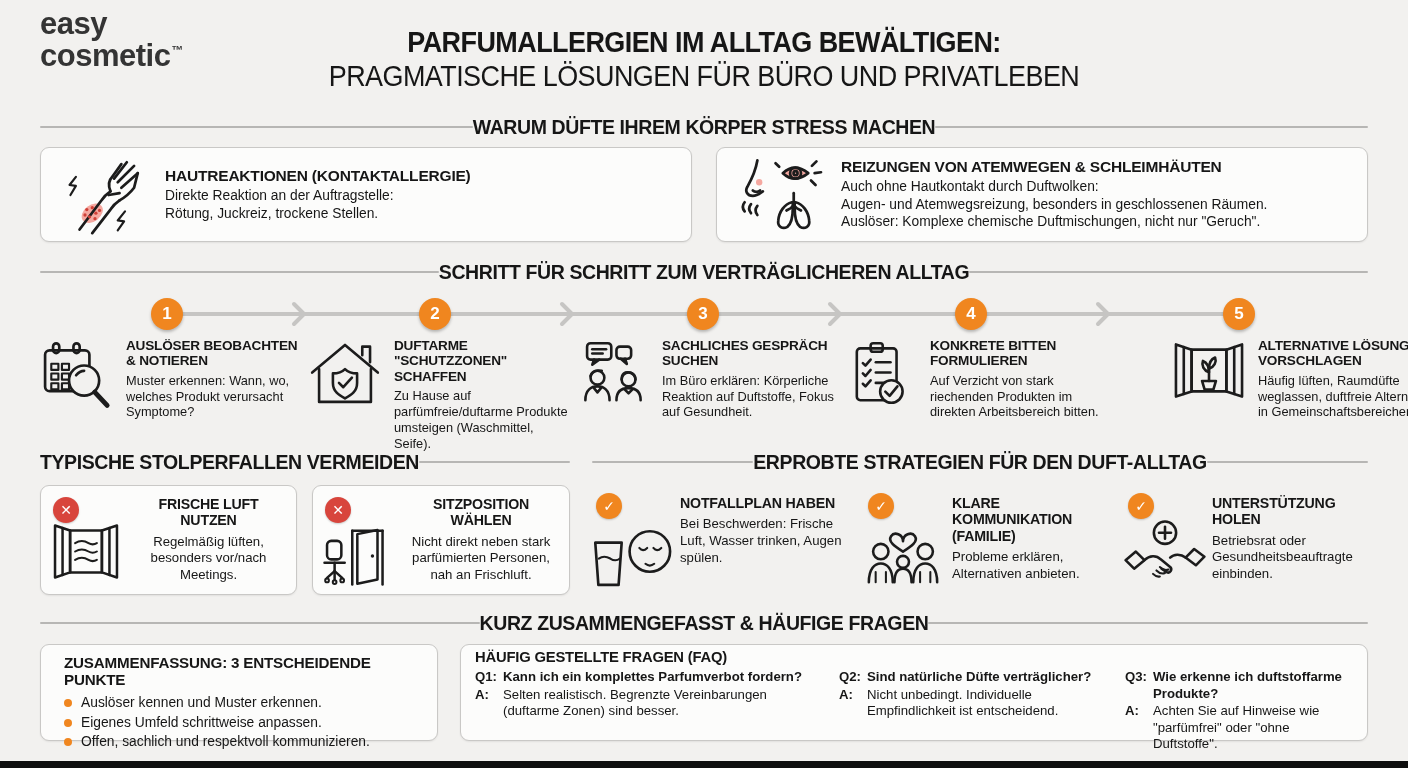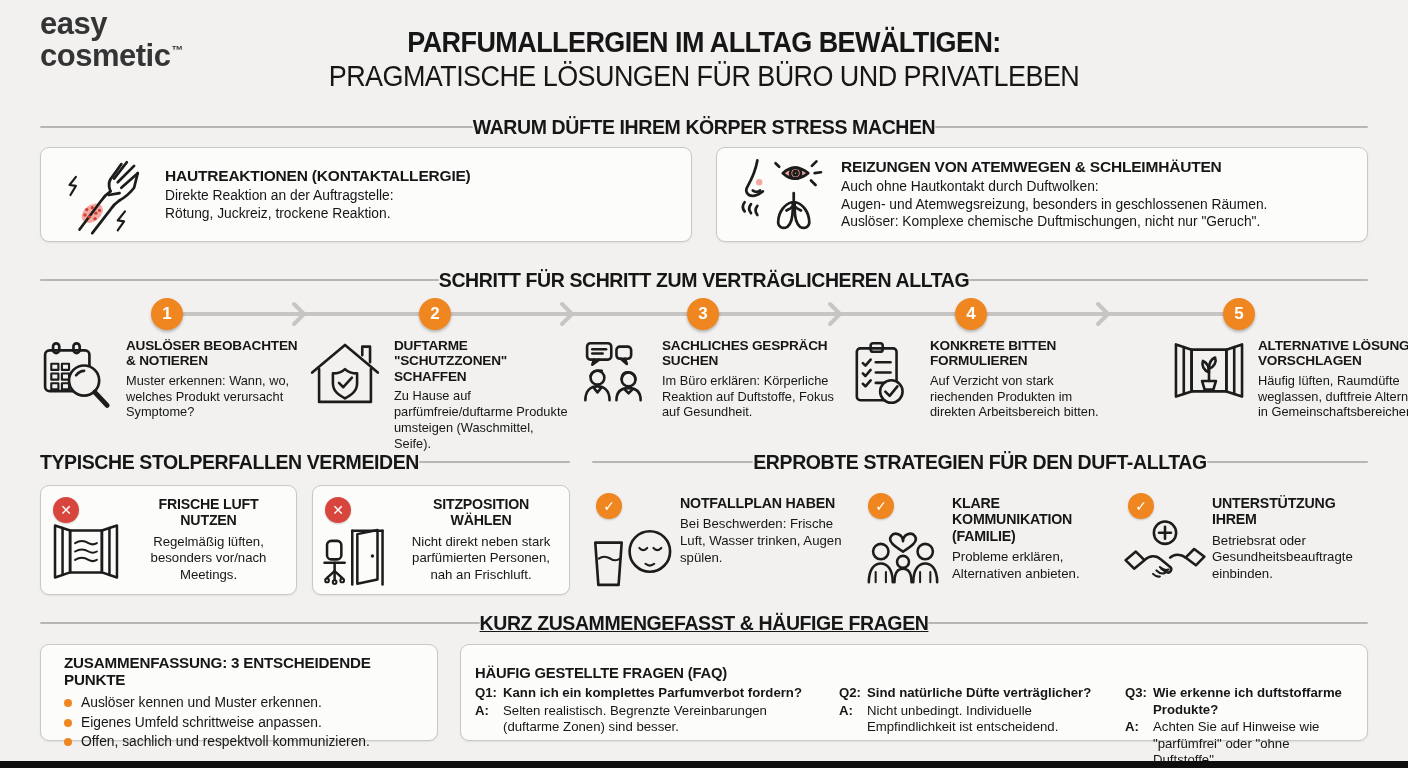--- a/index.html
+++ b/index.html
@@ -51,21 +51,21 @@
   .pit-body { font-size:13.2px; line-height:1.27; }
   .strat { position:absolute; top:485px; height:115px; }
   .strat .badge { left:6px; top:8px; }
   .strat-icon { position:absolute; left:0; top:34px; }
   .strat-txt { margin-left:90px; margin-top:10px; margin-right:4px; }
   
   .sum-card { padding:9px 23px; }
   .sum-title { font-size:15.2px; font-weight:bold; letter-spacing:-0.2px; margin-bottom:5px; }
   .bullet-row { display:flex; align-items:flex-start; gap:9px; font-size:13.8px; line-height:1.42; }
   .dot { width:8px; height:8px; border-radius:50%; background:#f0861f; margin-top:6px; flex:0 0 auto; }
-  .faq-card { padding:20px 14px; }
+  .faq-card { padding:4px 14px; }
   .faq-title { font-size:14.8px; font-weight:bold; letter-spacing:-0.2px; margin-bottom:4px; }
   .faq-cols { display:flex; gap:16px; }
   .faq-col { }
   .fc1 { flex:0 0 348px; } .fc2 { flex:0 0 270px; } .fc3 { flex:1; }
   .faq-q { display:flex; font-size:13.2px; font-weight:bold; line-height:1.25; }
   .faq-qlabel { flex:0 0 28px; }
   .faq-a { display:flex; font-size:13.2px; line-height:1.25; margin-top:1px; }
   .faq-alabel { flex:0 0 28px; font-weight:bold; }
   .bottom-bar { position:absolute; left:0; right:0; bottom:0; height:7px; background:#0e0e0e; }
   
@@ -120,21 +120,21 @@
             <circle cx="38" cy="61" r="1.8"></circle>
             <circle cx="22" cy="66" r="1.8"></circle>
         </g>
         <path class="ln2" d="M12 24 L5 33 L12 34 L6 44"></path>
         <path class="ln2" d="M66 62 L58 72 L65 73 L58 83"></path>
       </svg>
     </div>
     <div class="card-txt">
       <div class="card-title">HAUTREAKTIONEN (KONTAKTALLERGIE)</div>
       <div class="card-line">Direkte Reaktion an der Auftragstelle:</div>
-      <div class="card-line">Rötung, Juckreiz, trockene Reaktion.</div>
+      <div class="card-line">Rötung, Juckreiz, trockene Stellen.</div>
     </div>
   </div>
 
   <div class="card why-card" style="left:716px; top:147px; width:652px; height:95px;">
     <div class="icon-box">
       <svg width="92" height="80" viewBox="0 0 100 88">
         <circle class="fillp" cx="26" cy="30" r="3.5"></circle>
         <path class="fillp" d="M52 20 Q65 10 78 20 Q65 30 52 20 Z"></path>
         <g class="ln">
           <path d="M24 6 C22 18 18 26 13 35 C10 40 13 45 19 45 C24 45 27 42 30 40"></path>
@@ -158,21 +158,21 @@
       </svg>
     </div>
     <div class="card-txt">
       <div class="card-title">REIZUNGEN VON ATEMWEGEN &amp; SCHLEIMHÄUTEN</div>
       <div class="card-line">Auch ohne Hautkontakt durch Duftwolken:</div>
       <div class="card-line">Augen- und Atemwegsreizung, besonders in geschlossenen Räumen.</div>
       <div class="card-line">Auslöser: Komplexe chemische Duftmischungen, nicht nur "Geruch".</div>
     </div>
   </div>
 
-  <div class="sec-head" style="left:40px; right:40px; top:267px;">
+  <div class="sec-head" style="left:40px; right:40px; top:259px;">
     <div class="rule"></div>
     <div class="sh-txt">SCHRITT FÜR SCHRITT ZUM VERTRÄGLICHEREN ALLTAG</div>
     <div class="rule"></div>
   </div>
 
   <svg class="connector" width="1408" height="36">
     <line x1="167" y1="18" x2="1239" y2="18" stroke="#c6c5c3" stroke-width="4"></line>
     <polyline points="294,8 304,18 294,28" fill="none" stroke="#c6c5c3" stroke-width="4" stroke-linecap="round" stroke-linejoin="round"></polyline>
     <polyline points="562,8 572,18 562,28" fill="none" stroke="#c6c5c3" stroke-width="4" stroke-linecap="round" stroke-linejoin="round"></polyline>
     <polyline points="830,8 840,18 830,28" fill="none" stroke="#c6c5c3" stroke-width="4" stroke-linecap="round" stroke-linejoin="round"></polyline>
@@ -422,26 +422,26 @@
           <path d="M96 44 L84 35 L74 45 L86 54 Z"></path>
           <path d="M26 48 C32 42 40 42 45 47 L56 56 C59 59 56 64 52 62 L46 58"></path>
           <path d="M74 45 C68 40 60 41 56 45"></path>
           <path class="ln2" d="M44 56 q5 5 10 3"></path>
           <path class="ln2" d="M40 60 q5 5 10 3"></path>
           <path class="ln2" d="M36 64 q4 4 8 3"></path>
         </g>
       </svg>
     </div>
     <div class="strat-txt">
-      <div class="pit-title">UNTERSTÜTZUNG IHREM</div>
+      <div class="pit-title">UNTERSTÜTZUNG HOLEN</div>
       <div class="pit-body">Betriebsrat oder Gesundheitsbeauftragte einbinden.</div>
     </div>
   </div>
 
-  <div class="sec-head" style="left:40px; right:40px; top:610px;text-decoration:underline;">
+  <div class="sec-head" style="left:40px; right:40px; top:610px;">
     <div class="rule"></div>
     <div class="sh-txt">KURZ ZUSAMMENGEFASST &amp; HÄUFIGE FRAGEN</div>
     <div class="rule"></div>
   </div>
 
   <div class="card sum-card" style="left:40px; top:644px; width:398px; height:97px;">
     <div class="sum-title">ZUSAMMENFASSUNG: 3 ENTSCHEIDENDE PUNKTE</div>
     <div class="bullet-row">
       <span class="dot"></span>
       <span>Auslöser kennen und Muster erkennen.</span>

